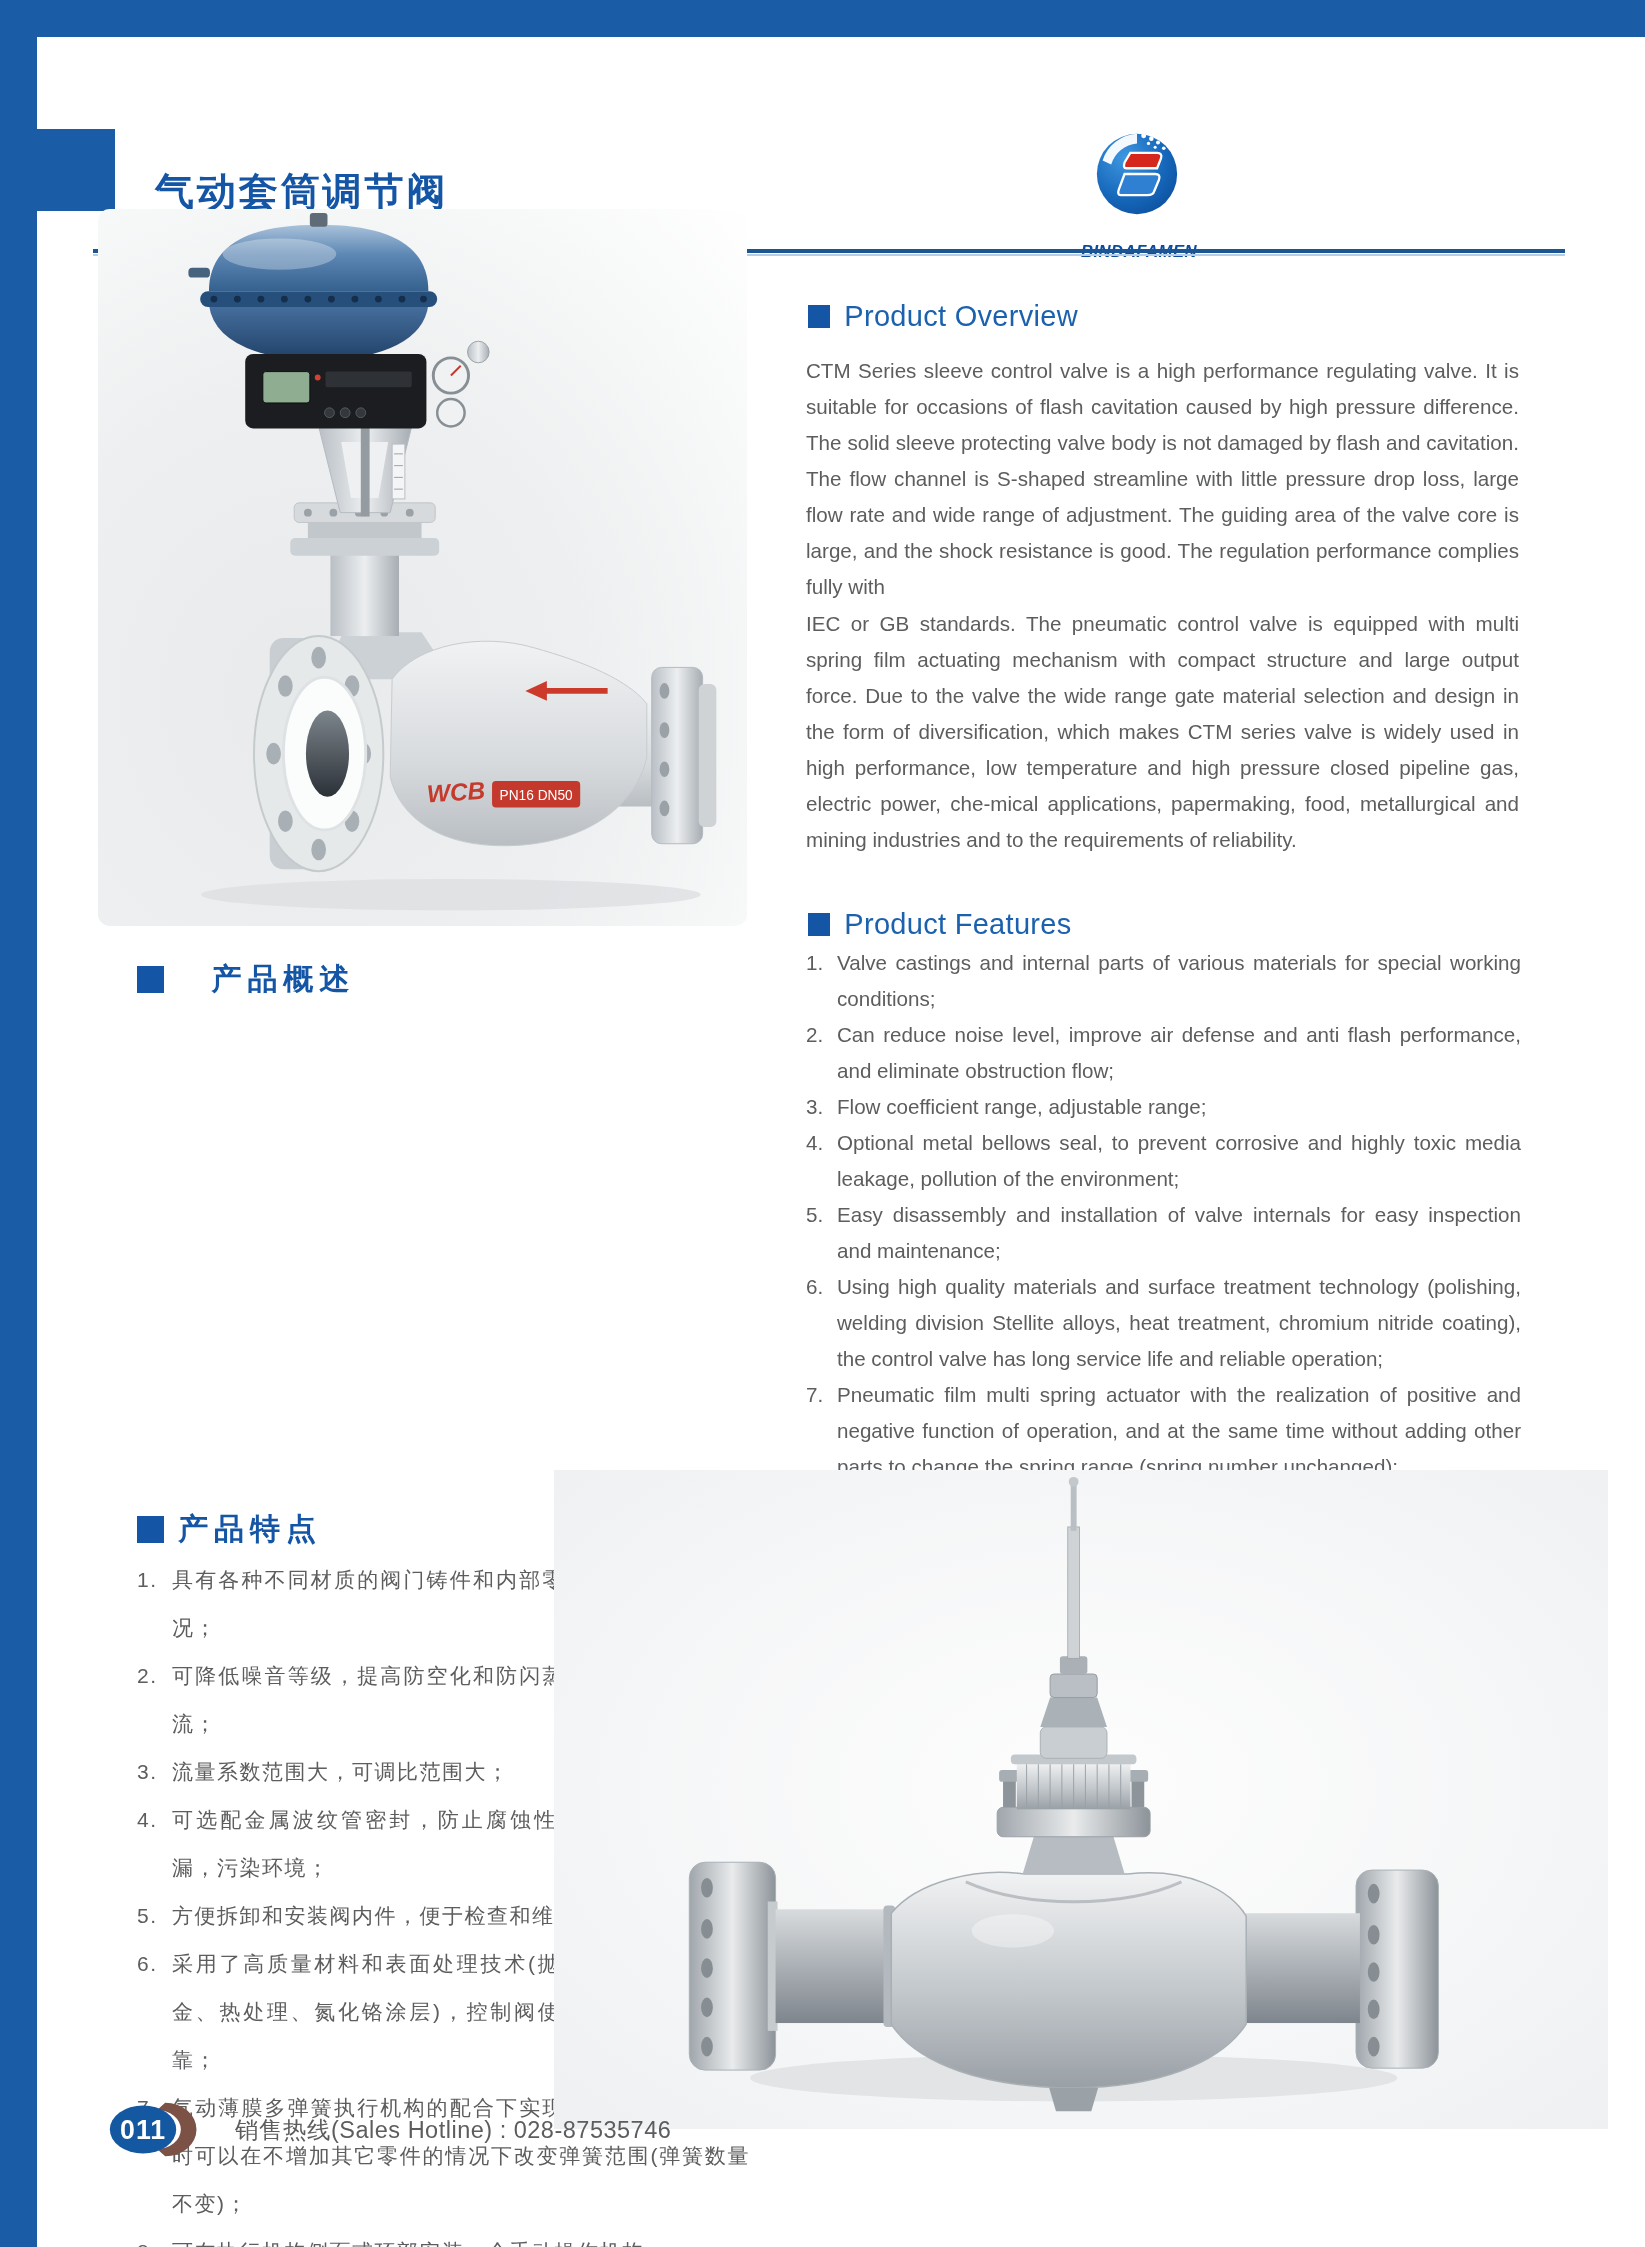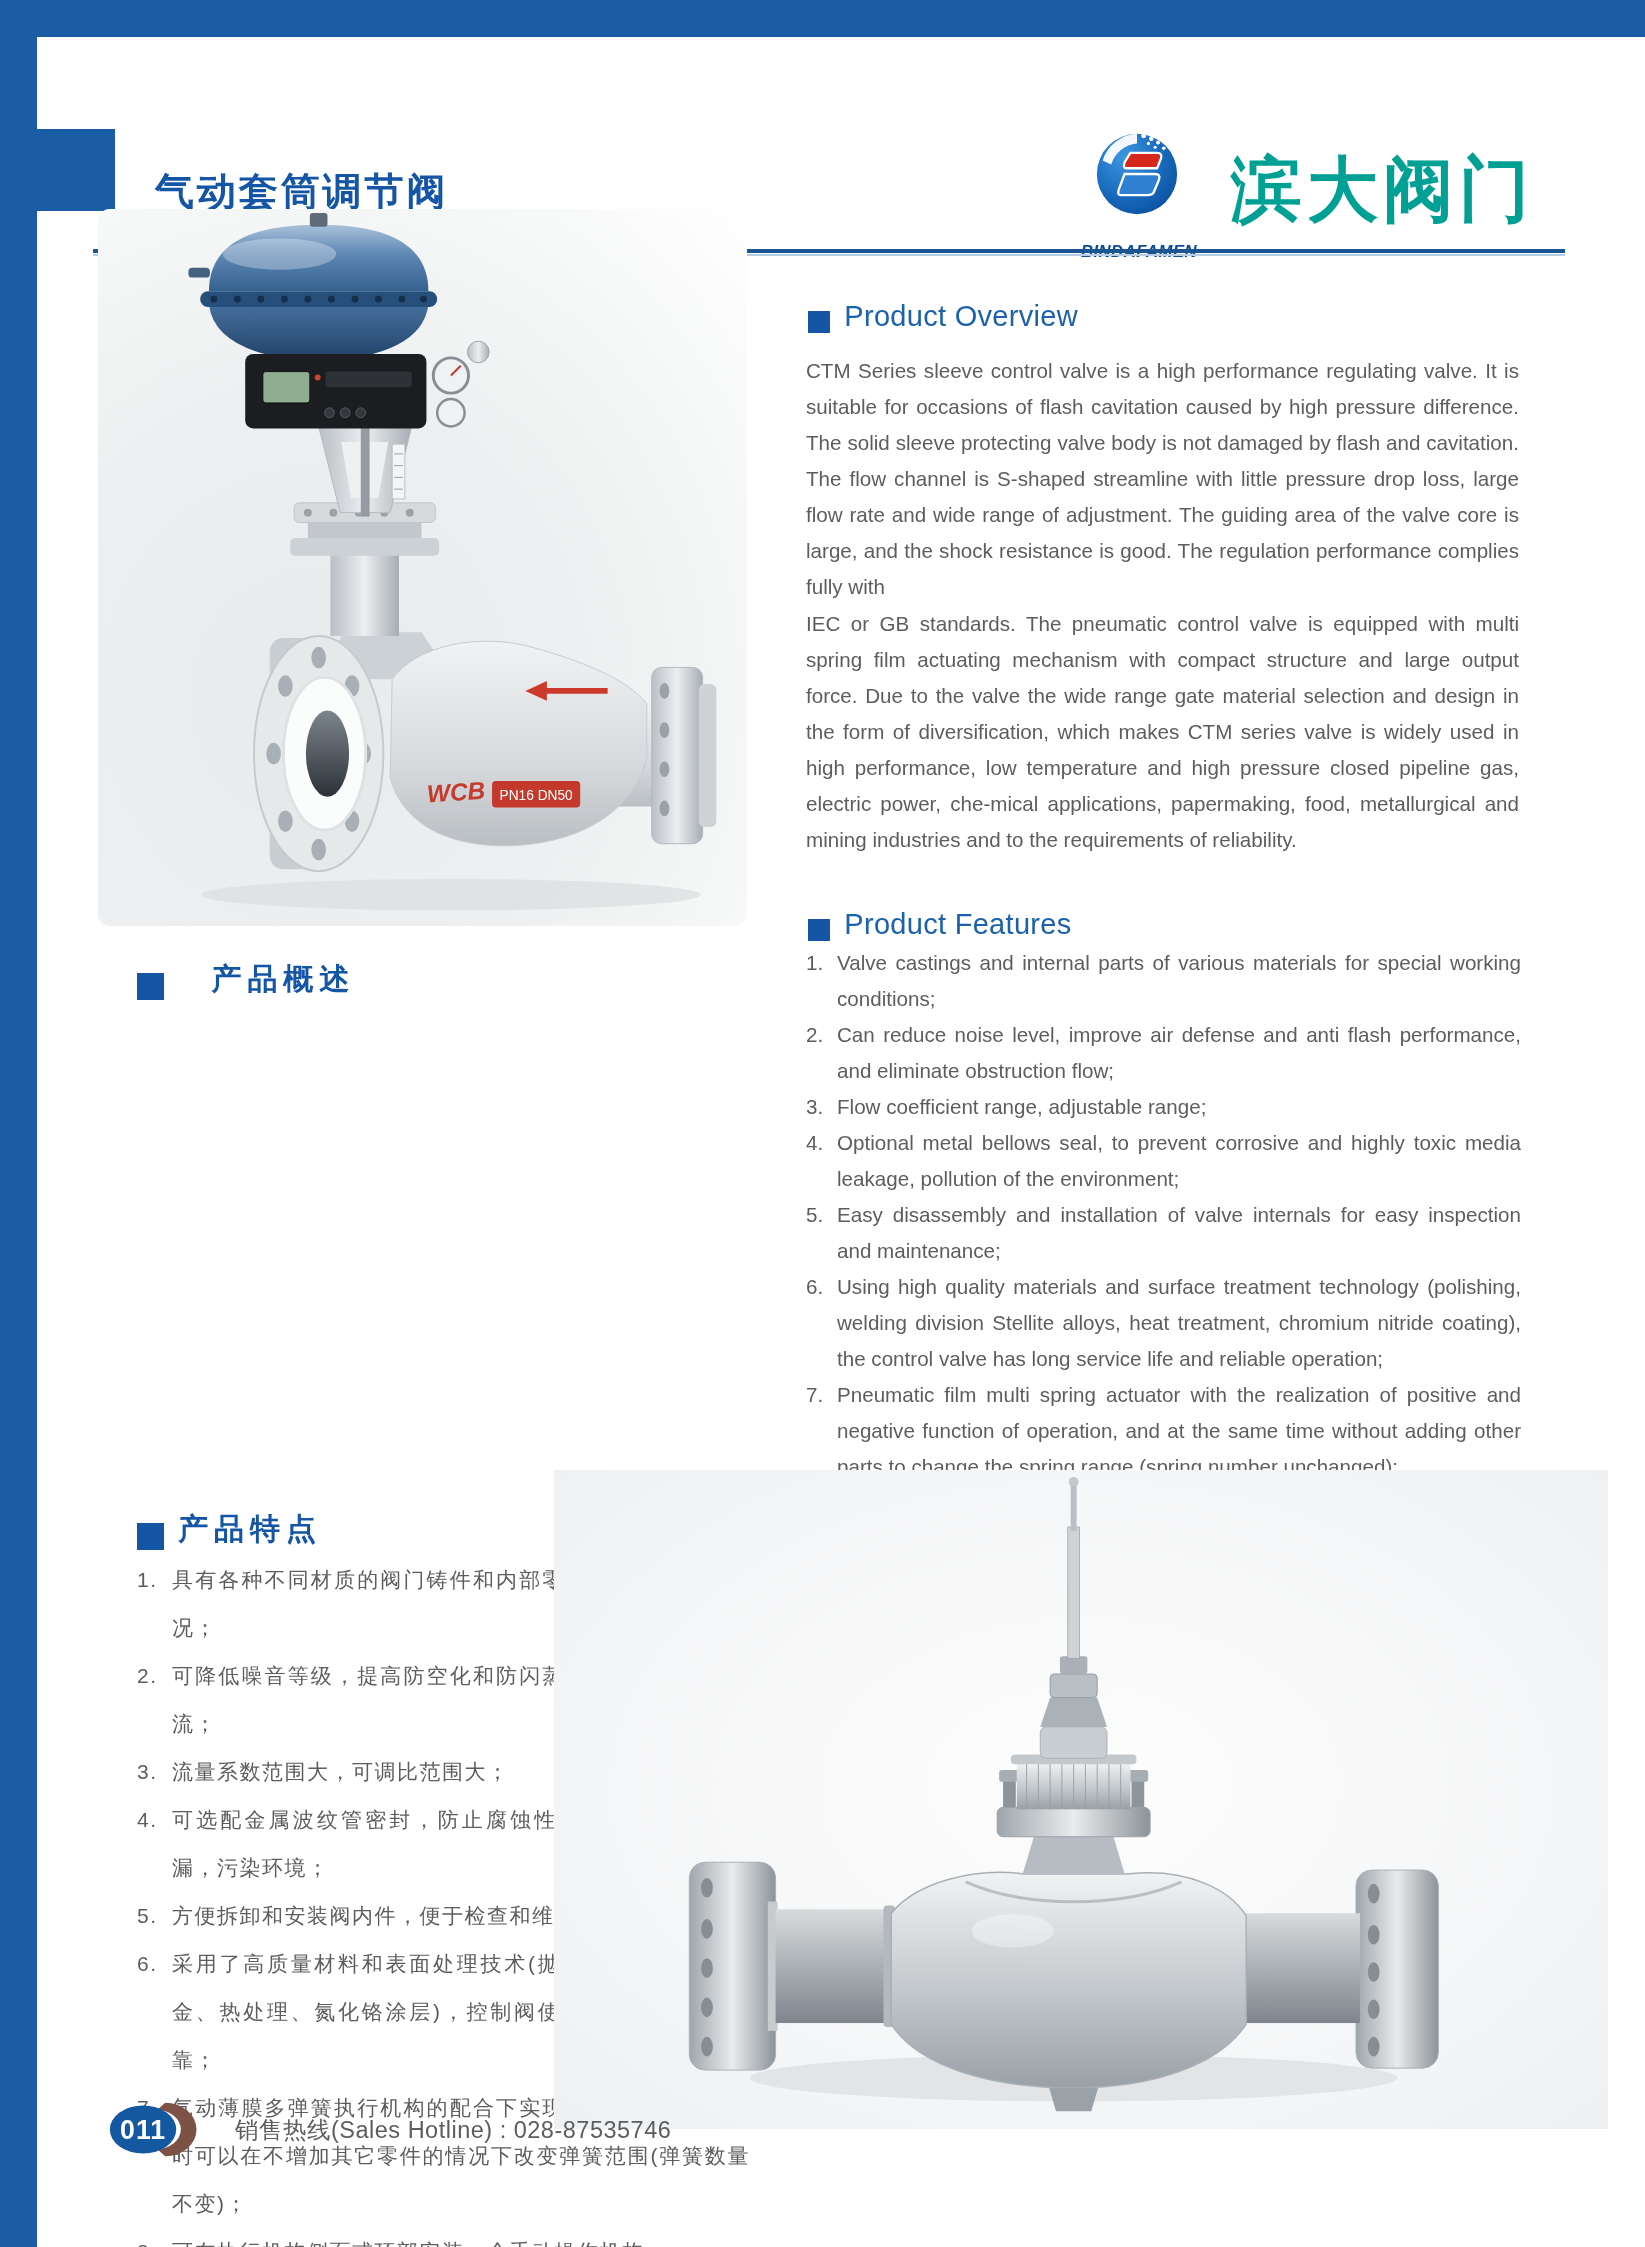--- a/index.html
+++ b/index.html
@@ -20,21 +20,21 @@
   .brand-en{position:absolute;left:1078px;top:222px;width:122px;text-align:center;
             font-style:italic;font-weight:bold;font-size:16.7px;color:#0d4da1;letter-spacing:0.5px;margin-top:20px;}
   .brand-cn{position:absolute;left:1231px;top:143px;font-size:71px;font-weight:bold;
             color:var(--teal);letter-spacing:4.9px;}
 
   .divider{position:absolute;left:93px;top:249px;width:1472px;}
   .divider .d1{height:3.9px;background:#1b5693;}
   .divider .d2{height:2px;background:#b7cde6;margin-top:1px;}
 
   
-  .sec-head{position:absolute;display:flex;align-items:flex-end;gap:14.7px;}
+  .sec-head{position:absolute;display:flex;align-items:center;gap:14.7px;}
   .sec-head .sq{width:21.6px;height:22.5px;background:var(--headblue);flex:0 0 auto;}
   .sec-head.en .label{font-size:29px;color:#1b61ae;letter-spacing:0.3px;}
   .sec-head.cn .sq{width:26.5px;height:27.4px;}
   .sec-head.cn .label{font-size:30px;font-weight:bold;color:var(--headblue);letter-spacing:5.9px;}
 
   
   .ov-en-p{position:absolute;left:806px;top:353px;width:713px;font-size:20.6px;line-height:36px;
            color:var(--body);text-align:justify;}
   .ov-en-p p{margin:0 0 1px 0;}
   .list{display:block;}
@@ -88,21 +88,20 @@
     <circle cx="52" cy="8" r="2.6" fill="#fff"></circle>
       <circle cx="60" cy="11" r="2.4" fill="#fff"></circle>
     <circle cx="67" cy="15" r="2.1" fill="#fff"></circle>
       <circle cx="73" cy="21" r="1.9" fill="#fff"></circle>
     <circle cx="57" cy="16" r="1.7" fill="#fff"></circle>
       <circle cx="64" cy="20" r="1.6" fill="#fff"></circle>
     <path d="M38,26 L66,26 Q72,26 70,32 L66,42 L34,42 Q30,42 32,36 Z" fill="#d6271c" stroke="#fff" stroke-width="2.4"></path>
     <path d="M32,48 L64,48 Q70,48 68,54 L63,66 Q62,70 56,70 L28,70 Q24,70 26,64 Z" fill="#2f80d2" stroke="#fff" stroke-width="2.4"></path>
   </svg>
   <div class="brand-en">BINDAFAMEN</div>
-  <div class="brand-cn">滨大阀门</div>
 
   <div class="divider">
     <div class="d1"></div>
       <div class="d2"></div>
   </div>
 
   <div class="img1">
     <svg viewBox="0 0 662 732">
       <defs>
         <linearGradient id="g-dome-top" x1="0" y1="0" x2="0" y2="1">

